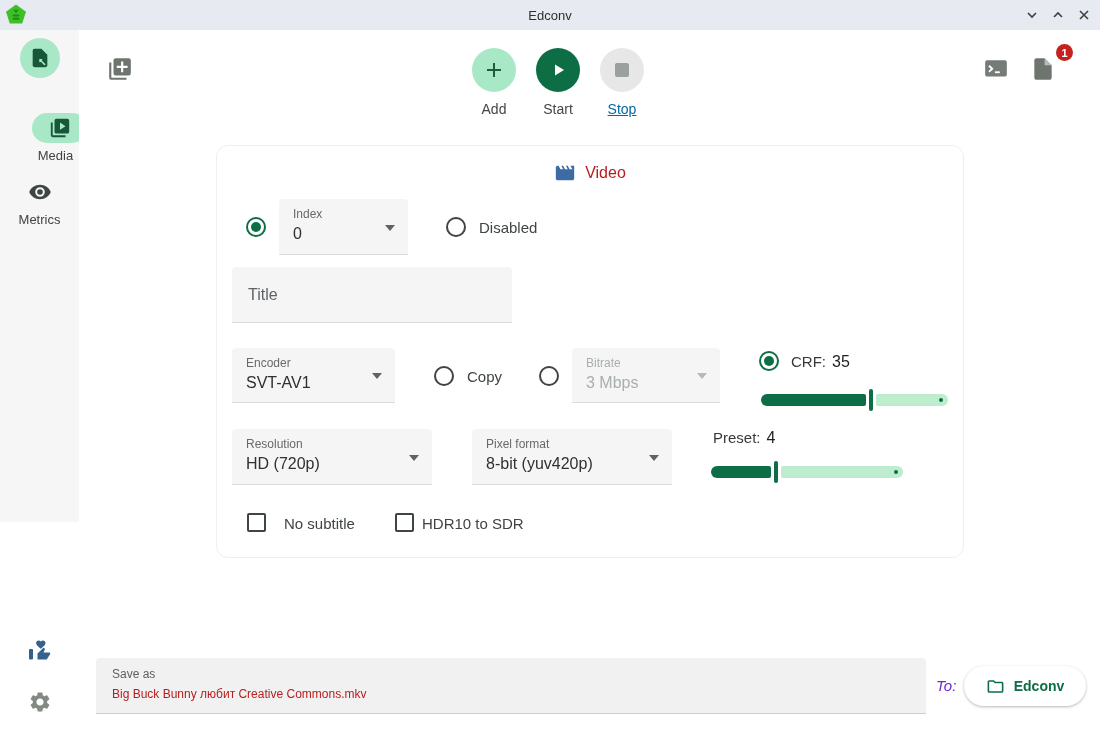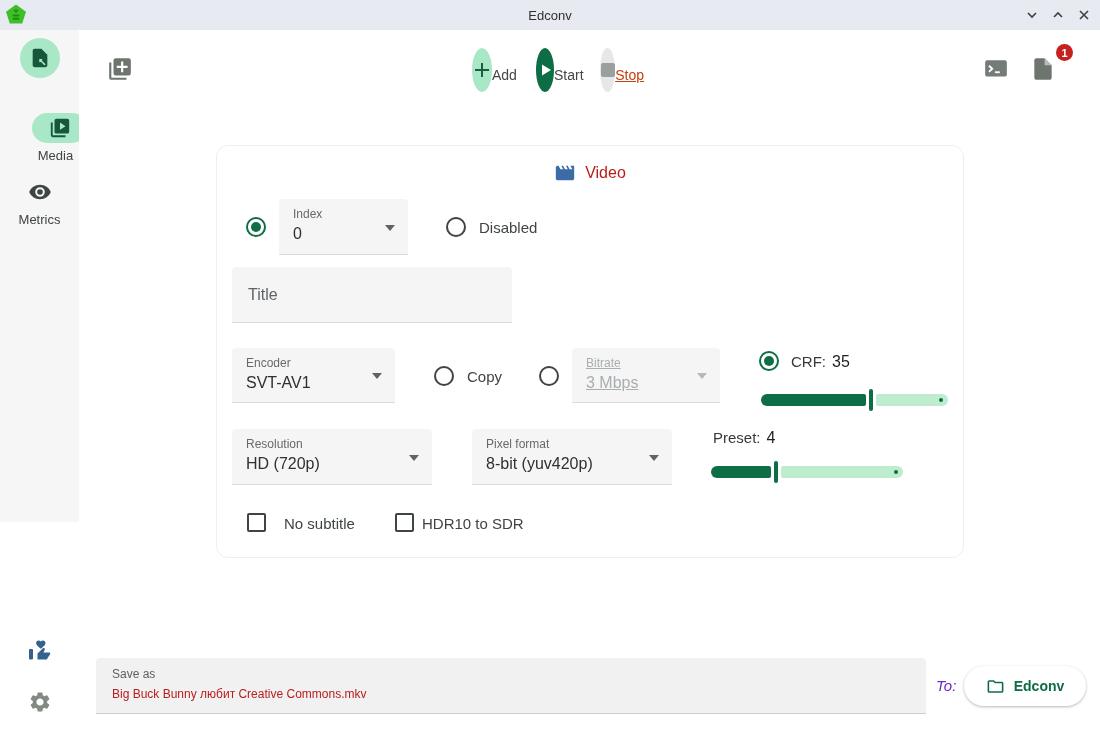--- a/index.html
+++ b/index.html
@@ -26,27 +26,27 @@
   .sb-pill.active { background:#a9e8c6; }
   .sb-label { font-size:13px; color:#3f4540; margin-top:5px; }
   .sb-bottomicon { position:absolute; left:28px; width:24px; height:24px; }
 
   
   .content { position:absolute; left:79px; top:30px; right:0; bottom:0; background:#fff; }
 
   .iconbtn { position:absolute; width:26px; height:26px; display:flex; align-items:center; justify-content:center; }
 
   .toolbar-center { position:absolute; left:393px; top:18px; display:flex; gap:20px; }
-  .tbtn { display:flex; flex-direction:row; align-items:center; width:44px; }
+  .tbtn { display:flex; flex-direction:column; align-items:center; width:44px; }
   .circle { width:44px; height:44px; border-radius:50%; display:flex; align-items:center; justify-content:center; }
   .circle.add { background:#a9e8c6; }
   .circle.start { background:#0d6e45; }
   .circle.stop { background:#e7e7e7; }
   .tbtn .tlabel { margin-top:9px; font-size:14px; color:#434746; white-space:nowrap; }
-  .tbtn .tlabel.dim { color:#c2410c;text-decoration:underline; }
+  .tbtn .tlabel.dim { color:#0369a1;text-decoration:underline; }
   .stop-square { width:14px; height:14px; border-radius:2px; background:#9aa09e; }
 
   .badge { position:absolute; left:977px; top:14px; width:17px; height:17px; border-radius:50%;
     background:#c5221f; color:#fff; font-size:11px; font-weight:bold;
     display:flex; align-items:center; justify-content:center; }
 
   
   .card { position:absolute; left:137px; top:115px; width:748px; height:413px;
     background:#fff; border:1px solid #f1efec; border-radius:12px; }
   .card-header { position:absolute; left:0; right:0; top:16px; display:flex;
@@ -59,21 +59,21 @@
   .radio.sel::after { content:""; position:absolute; inset:3px; border-radius:50%; background:#0d6e45; }
 
   .opt-label { position:absolute; font-size:15px; color:#3f4540; line-height:20px; }
 
   .field { position:absolute; background:#f5f5f5; border-bottom:1px solid #dcdcdc;
     border-radius:4px 4px 0 0; padding:8px 14px 8px 14px; }
   .field .flabel { font-size:12px; color:#666a69; line-height:15px; }
   .field .fvalue { font-size:16px; color:#2e3130; line-height:24px; white-space:nowrap; }
   .field .caret { position:absolute; right:13px; top:50%; margin-top:-2px; width:0; height:0;
     border-left:5px solid transparent; border-right:5px solid transparent; border-top:6px solid #5f6368; }
-  .field.disabled .flabel, .field.disabled .fvalue { color:#a9aeb0;text-decoration:underline; }
+  .field.disabled .flabel, .field.disabled .fvalue { color:#a9aeb0; }
   .field.disabled .caret { border-top-color:#b4b9bb; }
 
   .textfield { position:absolute; background:#f5f5f5; border-bottom:1px solid #dcdcdc;
     border-radius:4px 4px 0 0; display:flex; align-items:center; padding:0 16px; }
   .textfield input { width:100%; border:none; outline:none; background:transparent;
     font-family:inherit; font-size:16px; color:#2e3130; }
   .textfield input::placeholder { color:#5f6368; opacity:1; }
 
   .inline-label { position:absolute; font-size:15px; color:#36393b; white-space:nowrap; }
   .inline-label .num { font-size:16px; color:#222; margin-left:6px; }

